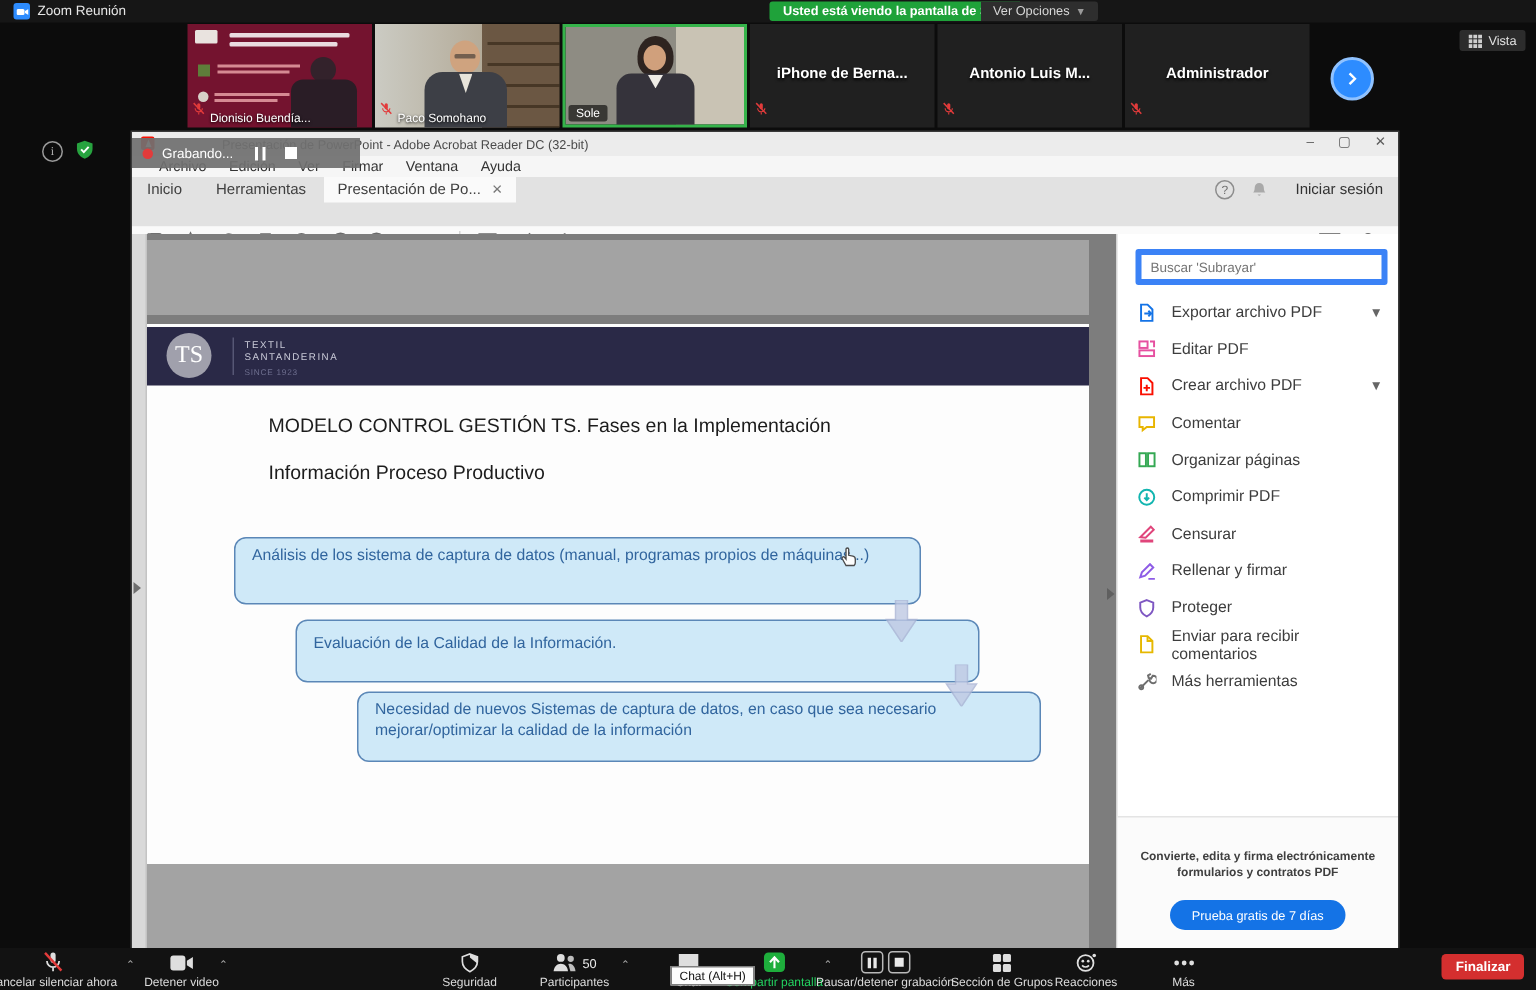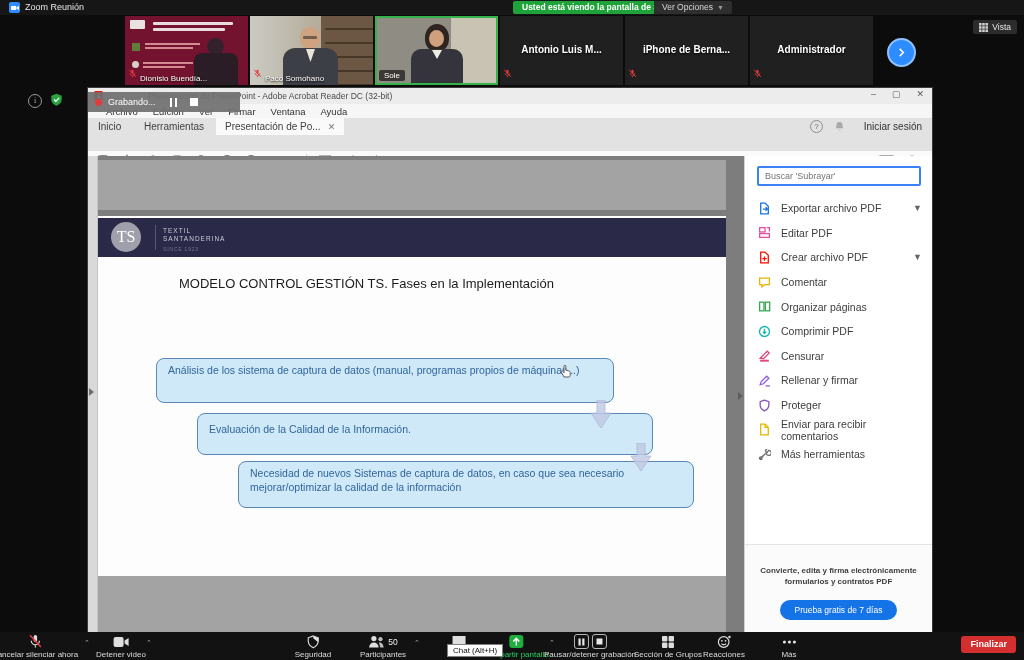--- a/index.html
+++ b/index.html
@@ -96,21 +96,21 @@
   .sdiv{position:absolute;left:57px;top:7px;width:1px;height:25px;background:#565775;}
   .sname{position:absolute;left:65px;top:9px;font-size:6.5px;letter-spacing:1px;color:#c9cad8;line-height:8px;}
   .stag{font-size:5.5px;color:#6f7090;letter-spacing:.5px;margin-top:2px;}
   .stitle{position:absolute;left:81px;top:52px;font-size:13px;color:#1c1c1c;line-height:31px;}
   .sbox{position:absolute;background:#cfe9f8;border:1.4px solid #5b87b7;border-radius:8px;color:#31659e;
         font-size:10.5px;line-height:13.5px;padding:5px 11px;box-sizing:border-box;}
   .sarrow{position:absolute;opacity:.8;}
   .cursor{position:absolute;left:462px;top:148px;}
   
   .tpanel{width:187px;background:#fff;border-left:1px solid #d4d4d4;position:relative;}
-  .srch{position:absolute;left:12px;top:10px;width:148px;height:16px;border:2px solid #3b82f6;border-radius:2px;
+  .srch{position:absolute;left:12px;top:10px;width:148px;height:16px;border:4px solid #3b82f6;border-radius:2px;
         font-size:9px;color:#555;padding:0 6px;outline:none;font-family:"Liberation Sans",sans-serif;}
   .tools{position:absolute;left:13px;top:40px;right:6px;}
   .trow{height:24.6px;display:flex;align-items:center;gap:10px;font-size:10.5px;color:#3d3d3d;position:relative;}
   .trow .chev{position:absolute;right:4px;color:#666;font-size:9px;}
   .promo{position:absolute;left:0;right:0;top:388px;bottom:0;border-top:1px solid #e4e4e4;background:#fbfbfb;text-align:center;}
   .pline{font-size:8px;color:#3f3f3f;font-weight:bold;line-height:11px;}
   .pline1{margin-top:20px;}
   .ptry{display:inline-block;margin-top:13px;background:#1473e6;color:#fff;font-size:8.5px;padding:5px 15px;border-radius:11px;}
   
   .bbar{position:absolute;left:0;top:632px;width:1024px;height:28px;background:#121212;z-index:30;}
@@ -197,30 +197,30 @@
       <span class="nm">Paco Somohano</span>
     </div>
     <div class="tile t3">
       <span class="hair"></span>
         <span class="face"></span>
         <span class="body"></span>
         <span class="col"></span>
       <span class="chip">Sole</span>
     </div>
     <div class="tile dark">
-      <span class="nm">Antonio Luis M...</span>
+      <span class="nm">iPhone de Berna...</span>
       <span class="mic"><svg width="9" height="9" viewBox="0 0 12 12">
             <rect x="4.6" y="1" width="2.8" height="5.5" rx="1.4" fill="#e23b3b"></rect>
             <path d="M2.8 5.5a3.2 3.2 0 0 0 6.4 0" stroke="#e23b3b" stroke-width="1" fill="none"></path>
             <line x1="6" y1="9" x2="6" y2="11" stroke="#e23b3b" stroke-width="1"></line>
             <line x1="1.5" y1="1" x2="10.5" y2="10.5" stroke="#e23b3b" stroke-width="1.3"></line>
           </svg></span>
     </div>
     <div class="tile dark">
-      <span class="nm">iPhone de Berna...</span>
+      <span class="nm">Antonio Luis M...</span>
       <span class="mic"><svg width="9" height="9" viewBox="0 0 12 12">
             <rect x="4.6" y="1" width="2.8" height="5.5" rx="1.4" fill="#e23b3b"></rect>
             <path d="M2.8 5.5a3.2 3.2 0 0 0 6.4 0" stroke="#e23b3b" stroke-width="1" fill="none"></path>
             <line x1="6" y1="9" x2="6" y2="11" stroke="#e23b3b" stroke-width="1"></line>
             <line x1="1.5" y1="1" x2="10.5" y2="10.5" stroke="#e23b3b" stroke-width="1.3"></line>
           </svg></span>
     </div>
     <div class="tile dark">
       <span class="nm">Administrador</span>
       <span class="mic"><svg width="9" height="9" viewBox="0 0 12 12">
@@ -356,20 +356,21 @@
             <span class="tslogo">TS</span>
             <span class="sdiv"></span>
             <div class="sname">
               <div>TEXTIL</div>
               <div>SANTANDERINA</div>
               <div class="stag">SINCE 1923</div>
             </div>
           </div>
           <div class="stitle">
             <div>MODELO CONTROL GESTIÓN TS. Fases en la Implementación</div>
+            <div>Información Proceso Productivo</div>
           </div>
           <div class="sbox" style="left:58px;top:142px;width:458px;height:45px;"><span>Análisis de los sistema de captura de datos (manual, programas propios de máquinas,..)</span></div>
           <div class="sbox" style="left:99px;top:197px;width:456px;height:42px;padding-top:9px;"><span>Evaluación de la Calidad de la Información.</span></div>
           <div class="sbox" style="left:140px;top:245px;width:456px;height:47px;"><span>Necesidad de nuevos Sistemas de captura de datos, en caso que sea necesario mejorar/optimizar la calidad de la información</span></div>
           <svg class="sarrow" style="left:491px;top:184px;" width="24" height="28" viewBox="0 0 24 28">
               <path d="M8 0h8v13h6L12 28 2 13h6z" fill="#bfc9e4" stroke="#aab4d4" stroke-width="1"></path>
             </svg>
           <svg class="sarrow" style="left:531px;top:227px;" width="24" height="28" viewBox="0 0 24 28">
               <path d="M8 0h8v13h6L12 28 2 13h6z" fill="#bfc9e4" stroke="#aab4d4" stroke-width="1"></path>
             </svg>

